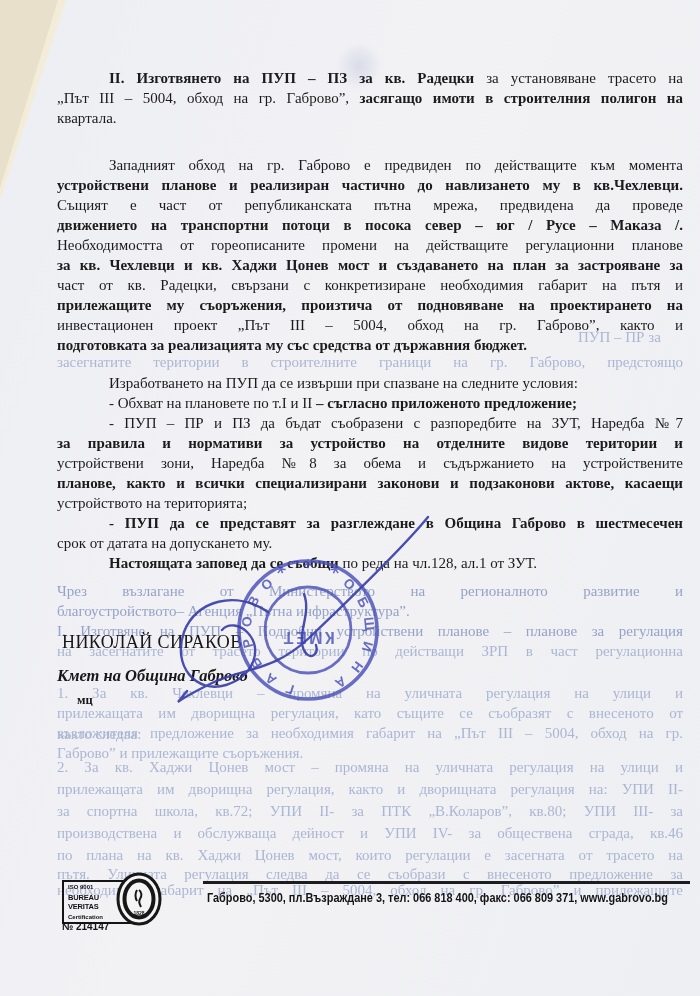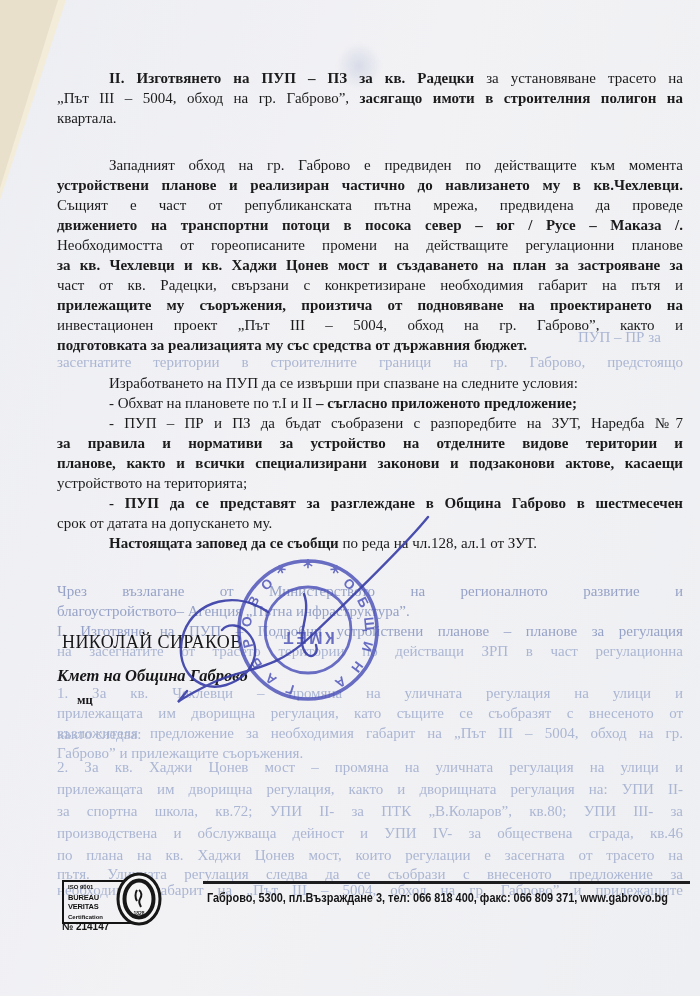--- a/index.html
+++ b/index.html
@@ -101,20 +101,21 @@
       <div class="dline just"><span>Необходимостта от гореописаните промени на действащите регулационни планове</span></div>
       <div class="dline just"><span class="b">за кв. Чехлевци и кв. Хаджи Цонев мост и създаването на план за застрояване за</span></div>
       <div class="dline just"><span>част от кв. Радецки, свързани с конкретизиране необходимия габарит на пътя и</span></div>
       <div class="dline just"><span class="b">прилежащите му съоръжения, произтича от подновяване на проектирането на</span></div>
       <div class="dline just"><span>инвестационен проект „Път III – 5004, обход на гр. Габрово”, както и</span></div>
       <div class="dline"><span class="b">подготовката за реализацията му със  средства от държавния бюджет.</span></div>
       <div class="dline ind" style="margin-top: 18px;"><span>Изработването на ПУП да се извърши при спазване на следните условия:</span></div>
       <div class="dline ind"><span>- Обхват на плановете по т.I и II  </span><span class="b">– съгласно приложеното предложение;</span></div>
       <div class="dline just ind"><span>- ПУП – ПР и ПЗ да бъдат съобразени с разпоредбите на ЗУТ, Наредба №7</span></div>
       <div class="dline just"><span class="b">за правила и нормативи за устройство на отделните видове територии и</span></div>
+      <div class="dline just"><span>устройствени зони, Наредба №8 за обема и съдържанието на устройствените</span></div>
       <div class="dline just"><span class="b">планове, както и всички специализирани законови и подзаконови актове, касаещи</span></div>
       <div class="dline"><span>устройството на територията;</span></div>
       <div class="dline just ind"><span class="b">- ПУП да се представят за разглеждане в Община Габрово в шестмесечен</span></div>
       <div class="dline"><span>срок от датата на допускането му.</span></div>
       <div class="dline ind"><span class="b">Настоящата заповед да се съобщи </span><span> по реда на чл.128, ал.1 от ЗУТ.</span></div>
     </div>
 
   <div class="sig-block">
     <div class="sig-name">НИКОЛАЙ СИРАКОВ</div>
     <div class="sig-role">Кмет на Община Габрово</div>

